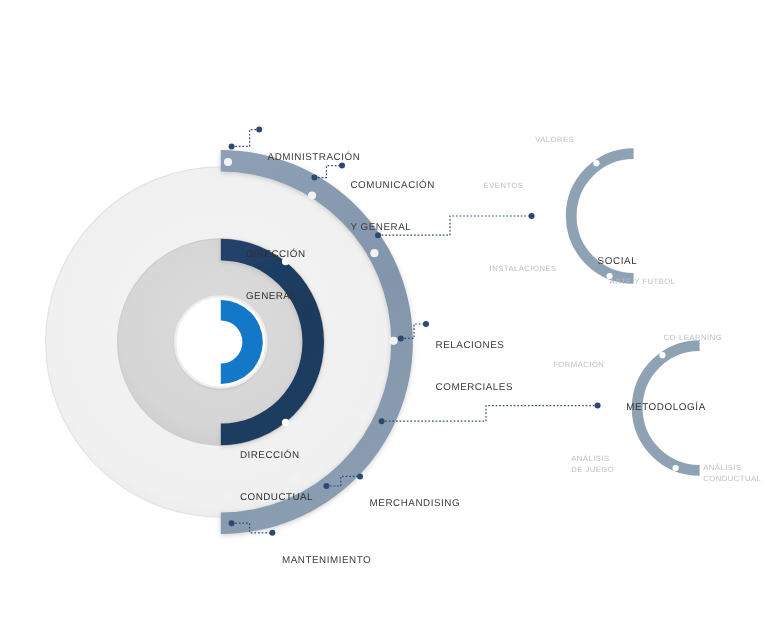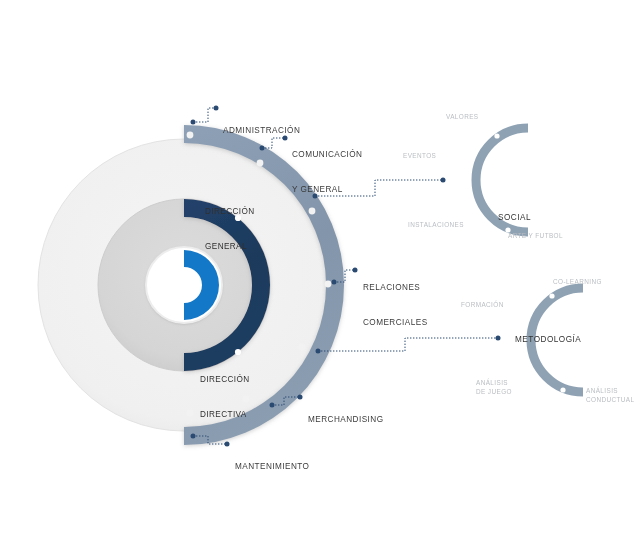--- a/index.html
+++ b/index.html
@@ -143,21 +143,21 @@
   </svg>
 
 
   <div class="ring-lbl" style="left:205px;top:183px;width:90px;">
     <div>DIRECCIÓN</div>
     <div>GENERAL</div>
   </div>
 
   <div class="ring-lbl" style="left:200px;top:351px;width:90px;">
     <div>DIRECCIÓN</div>
-    <div>DIRECTIVA</div>
+    <div>CONDUCTUAL</div>
   </div>
 
   <div class="lbl" style="left:223px;top:103px;">
     <div>ADMINISTRACIÓN</div>
   </div>
 
   <div class="lbl two" style="left:292px;top:126px;">
     <div>COMUNICACIÓN</div>
     <div>Y GENERAL</div>
   </div>
@@ -174,21 +174,21 @@
   <div class="lbl" style="left:235px;top:439px;">
     <div>MANTENIMIENTO</div>
   </div>
 
   <div class="hub-title" style="left:498px;top:172px;width:60px;margin-top:40px;">SOCIAL</div>
   <div class="sat-lbl" style="left:446px;top:113px;">VALORES</div>
   <div class="sat-lbl" style="left:403px;top:152px;">EVENTOS</div>
   <div class="sat-lbl" style="left:408px;top:221px;">INSTALACIONES</div>
   <div class="sat-lbl" style="left:508px;top:232px;">ARTE Y FUTBOL</div>
 
-  <div class="hub-title" style="left:515px;top:334px;width:80px;">METODOLOGÍA</div>
+  <div class="hub-title" style="left:515px;top:334px;width:80px;text-align:center;">METODOLOGÍA</div>
   <div class="sat-lbl" style="left:553px;top:278px;">CO-LEARNING</div>
   <div class="sat-lbl" style="left:461px;top:301px;">FORMACIÓN</div>
   <div class="sat-lbl" style="left:476px;top:379px;">ANÁLISIS
 DE JUEGO</div>
   <div class="sat-lbl" style="left:586px;top:387px;">ANÁLISIS
 CONDUCTUAL</div>
 
 </div>
 
 </body></html>

